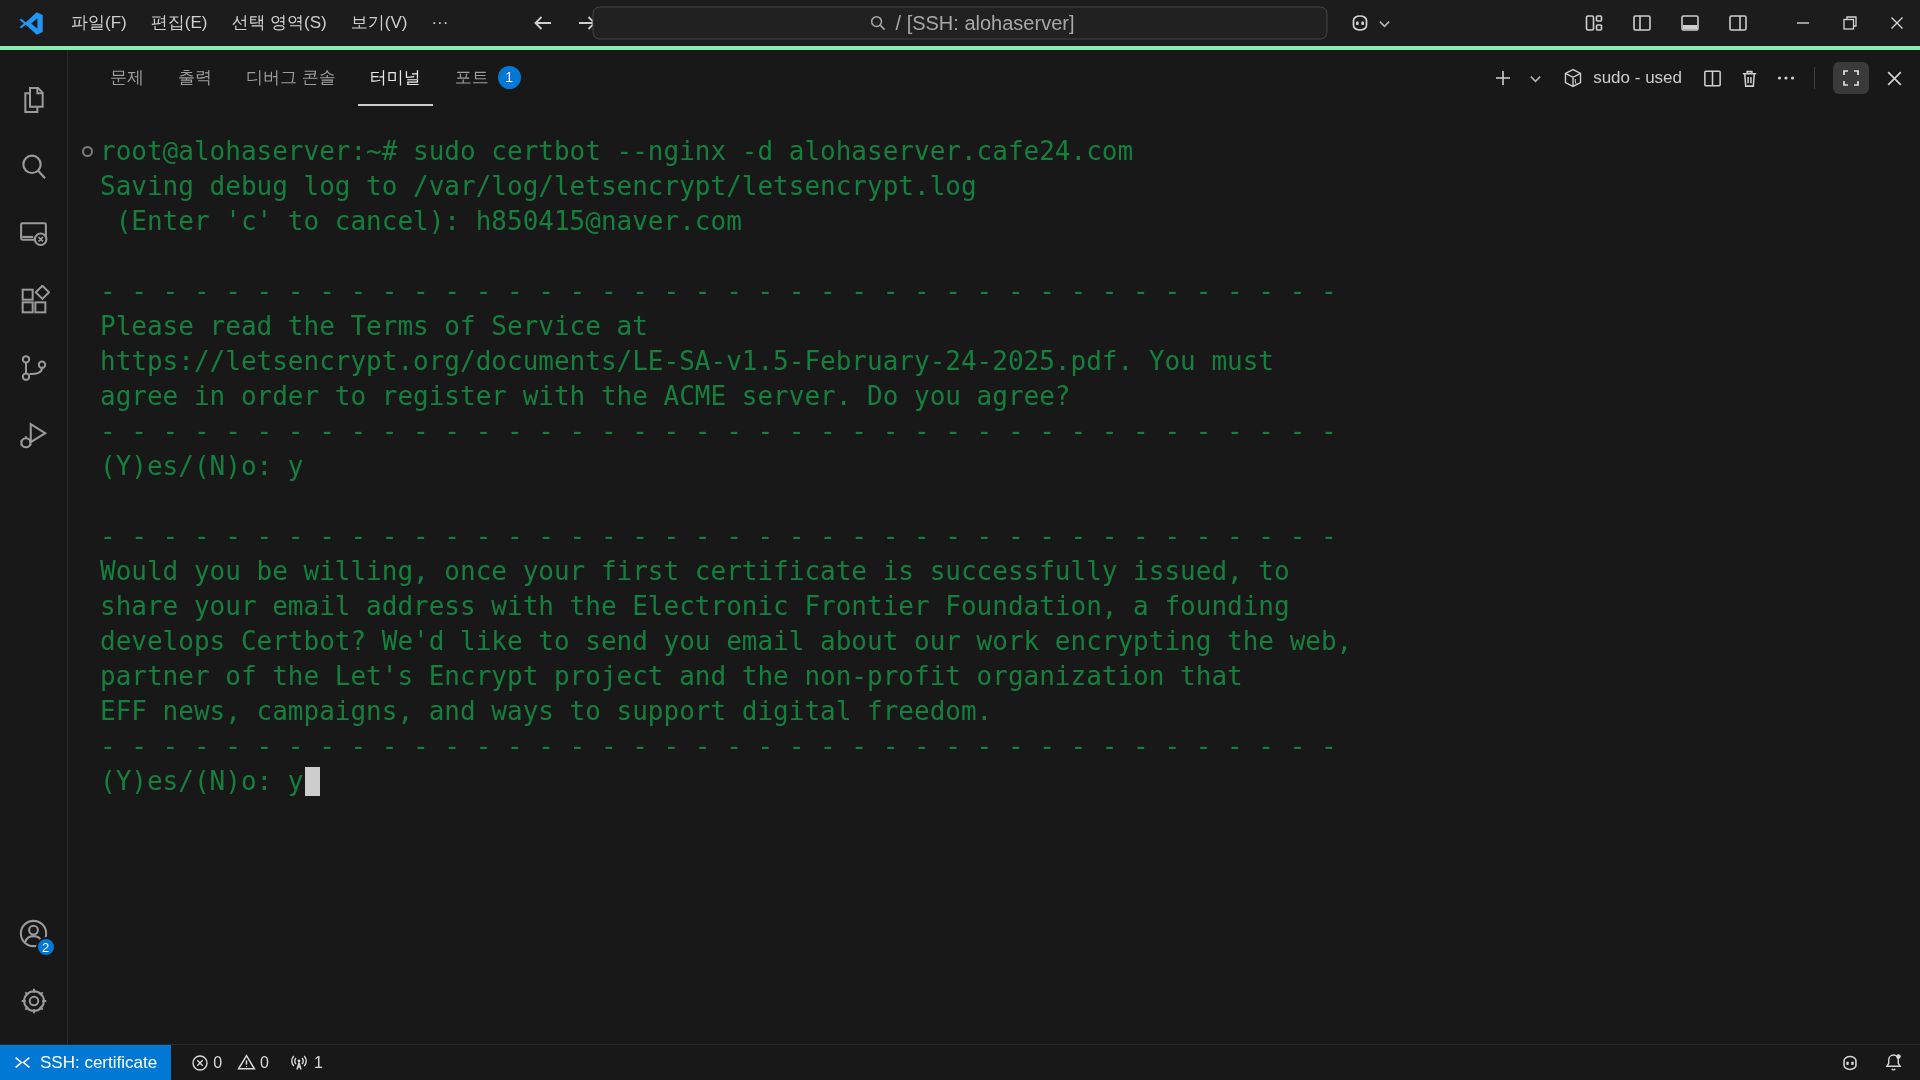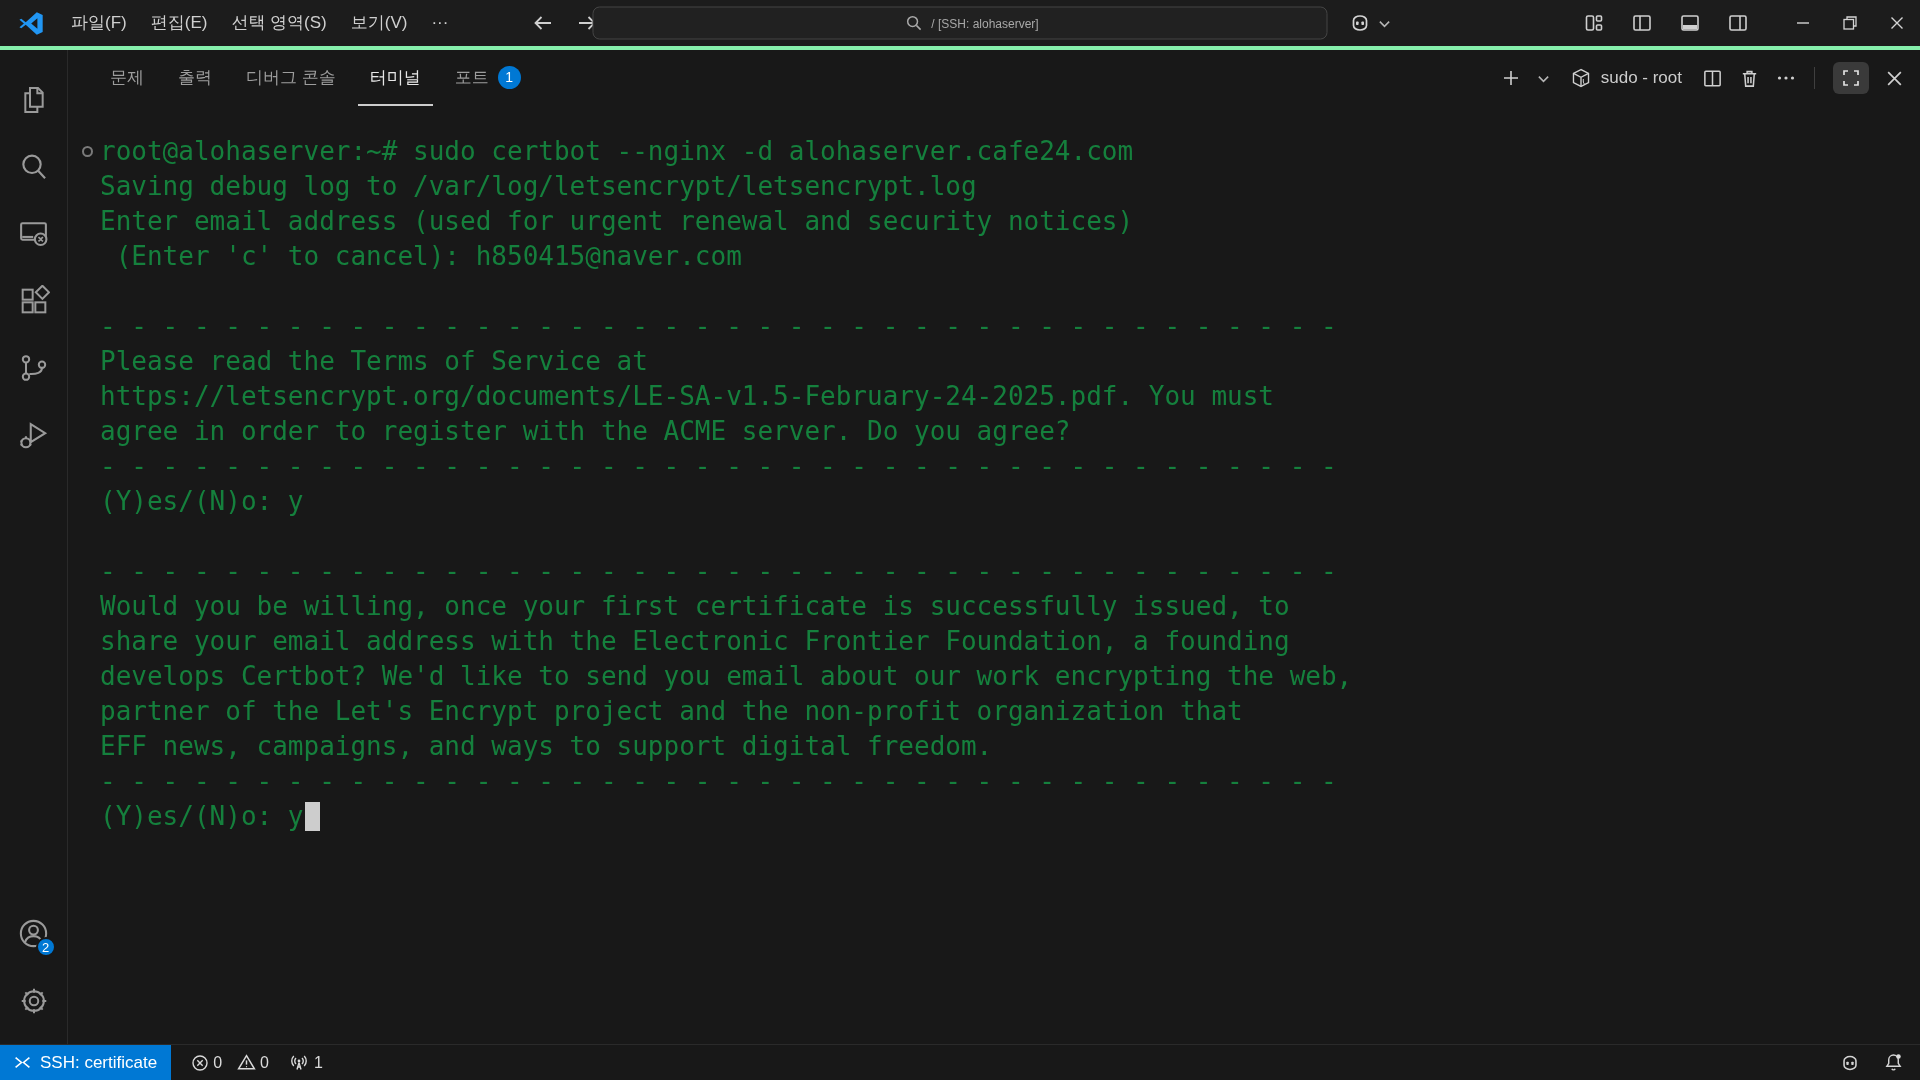--- a/index.html
+++ b/index.html
@@ -19,21 +19,21 @@
   }
   .logo { margin:0 14px 0 18px; display:flex; align-items:center; }
   .menus { display:flex; align-items:center; }
   .menu-item { padding:0 12px; height:34px; line-height:34px; font-size:17px; color:#cfcfcf; border-radius:6px; cursor:default; }
   .nav-arrows { display:flex; align-items:center; gap:22px; margin-left:72px; }
   .nav-arrows svg { display:block; }
   .command-center {
     position:absolute; left:50%; top:50%; transform:translate(-50%,-50%);
     width:735px; height:33px; background:#212121; border:1px solid #454545; border-radius:7px;
     display:flex; align-items:center; justify-content:center; gap:9px;
-    color:#a8a8a8; font-size:12px;padding-left:24px;
+    color:#a8a8a8; font-size:20px;padding-left:24px;
   }
   .copilot-group { position:absolute; left:calc(50% + 388px); top:50%; transform:translateY(-50%);
     display:flex; align-items:center; gap:6px; color:#d4d4d4; }
   .tb-right { margin-left:auto; display:flex; align-items:center; height:100%; }
   .layout-icons { display:flex; align-items:center; gap:26px; margin-right:30px; color:#cfcfcf; }
   .win-controls { display:flex; height:100%; }
   .win-btn { width:47px; height:100%; display:flex; align-items:center; justify-content:center; color:#d4d4d4; }
 
   
   .main { flex:1 1 auto; display:flex; min-height:0; }
@@ -289,21 +289,21 @@
               </svg>
           </span>
           <span class="terminal-chip">
             <span>
               <svg width="22" height="22" viewBox="0 0 24 24" fill="none" stroke="#cfcfcf" stroke-width="1.5">
                   <path d="M12 2.8 3.8 7v10l8.2 4.2L20.2 17V7L12 2.8z"></path>
                   <path d="M3.8 7 12 11.2 20.2 7M12 11.2v10"></path>
                   <path d="M14.5 13.2c0 3-.4 4.8 1.4 5.2" stroke-width="1.1"></path>
                 </svg>
             </span>
-            <span>sudo - root</span>
+            <span>sudo - used</span>
           </span>
           <span class="action-icon">
             <svg width="21" height="21" viewBox="0 0 22 22" fill="none" stroke="#cfcfcf" stroke-width="1.6">
                 <rect x="3" y="3.5" width="16" height="15" rx="1"></rect>
                 <path d="M11 3.5v15"></path>
               </svg>
           </span>
           <span class="action-icon">
             <svg width="21" height="21" viewBox="0 0 22 22" fill="none" stroke="#cfcfcf" stroke-width="1.6">
                 <path d="M4 6h14M8.5 6V3.8h5V6M6 6l1 13h8l1-13"></path>
@@ -327,21 +327,20 @@
             <svg width="19" height="19" viewBox="0 0 18 18" stroke="#cfcfcf" stroke-width="1.6">
                 <path d="M3 3l12 12M15 3 3 15"></path>
               </svg>
           </span>
         </div>
       </div>
 
       <div class="terminal" id="terminal">
           <div class="t-line"><span class="t-gutter"><span class="cmd-circle"></span></span><span class="t-text">root@alohaserver:~# sudo certbot --nginx -d alohaserver.cafe24.com</span></div>
           <div class="t-line"><span class="t-gutter"></span><span class="t-text">Saving debug log to /var/log/letsencrypt/letsencrypt.log</span></div>
-          <div class="t-line"><span class="t-gutter"></span><span class="t-text">Enter email address (used for urgent renewal and security notices)</span></div>
           <div class="t-line"><span class="t-gutter"></span><span class="t-text"> (Enter 'c' to cancel): h850415@naver.com</span></div>
           <div class="t-line"><span class="t-gutter"></span><span class="t-text"></span></div>
           <div class="t-line"><span class="t-gutter"></span><span class="t-text">- - - - - - - - - - - - - - - - - - - - - - - - - - - - - - - - - - - - - - - -</span></div>
           <div class="t-line"><span class="t-gutter"></span><span class="t-text">Please read the Terms of Service at</span></div>
           <div class="t-line"><span class="t-gutter"></span><span class="t-text">https://letsencrypt.org/documents/LE-SA-v1.5-February-24-2025.pdf. You must</span></div>
           <div class="t-line"><span class="t-gutter"></span><span class="t-text">agree in order to register with the ACME server. Do you agree?</span></div>
           <div class="t-line"><span class="t-gutter"></span><span class="t-text">- - - - - - - - - - - - - - - - - - - - - - - - - - - - - - - - - - - - - - - -</span></div>
           <div class="t-line"><span class="t-gutter"></span><span class="t-text">(Y)es/(N)o: y</span></div>
           <div class="t-line"><span class="t-gutter"></span><span class="t-text"></span></div>
           <div class="t-line"><span class="t-gutter"></span><span class="t-text">- - - - - - - - - - - - - - - - - - - - - - - - - - - - - - - - - - - - - - - -</span></div>

